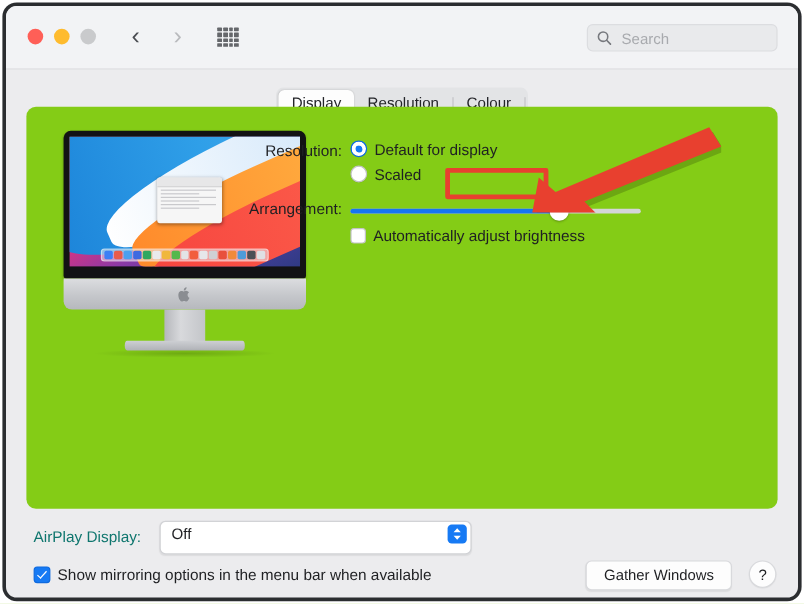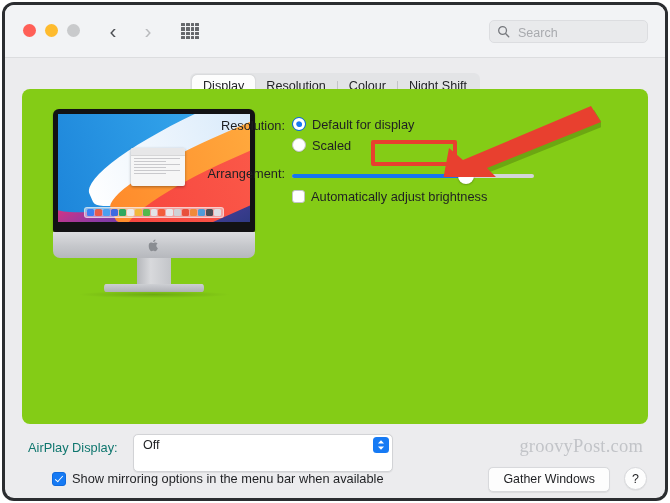--- a/index.html
+++ b/index.html
@@ -476,21 +476,21 @@
   }
   .ap-label {
     position: absolute;
     left: 23px; top: 11px;
     font-size: 12.8px;
     color: #0f766e;
   }
   .ap-select {
     position: absolute;
     left: 128px; top: 5px;
-    width: 260px; height: 38px;
+    width: 260px; height: 28px;
     background: #ffffff;
     border: 1px solid #d2d3d6;
     border-radius: 5px;
     box-sizing: border-box;
     box-shadow: 0 0.5px 1px rgba(0,0,0,.07);
   }
   .ap-select .val {
     position: absolute;
     left: 9px; top: 3px;
     font-size: 12.6px;
@@ -503,21 +503,20 @@
     border-radius: 3.5px;
     background: #167af4;
   }
   .ap-select .stepper svg { display: block; }
 
   .mirror-line {
     position: absolute;
     left: 23px; top: 42px;
     display: flex;
     align-items: center;
-    margin-left: 24px;
   }
   .mirror-line .cbox { width: 14px; height: 14px; }
 
   .watermark {
     position: absolute;
     right: 22px; top: 7px;
     font-family: "Liberation Serif", serif;
     font-size: 18.5px;
     color: #c2c4c8;
     letter-spacing: 0.2px;
@@ -596,21 +595,20 @@
       </div>
     </div>
 
     <div class="tabbar">
       <div class="tabs">
         <div class="tab active">Display</div>
         <div class="tab">Resolution</div>
         <div class="tab-sep"></div>
         <div class="tab">Colour</div>
         <div class="tab-sep"></div>
-        <div class="tab">Night Shift</div>
       </div>
     </div>
 
     <div class="panel">
 
       <div class="imac">
         <div class="imac-bezel">
           <div class="imac-screen">
             <div class="ribbon rb1"></div>
             <div class="ribbon rb2"></div>
@@ -706,19 +704,18 @@
             <path d="M8 12.8 L5 9.4 L11 9.4 Z" fill="#fff"></path>
           </svg>
         </span>
       </div>
 
       <div class="mirror-line">
         <span class="cbox on"></span>
         <span class="cb-text">Show mirroring options in the menu bar when available</span>
       </div>
 
-      <div class="watermark">groovyPost.com</div>
       <div class="gather-btn">Gather Windows</div>
       <div class="help-btn">?</div>
     </div>
 
   </div>
 </div>
 
 </body></html>

